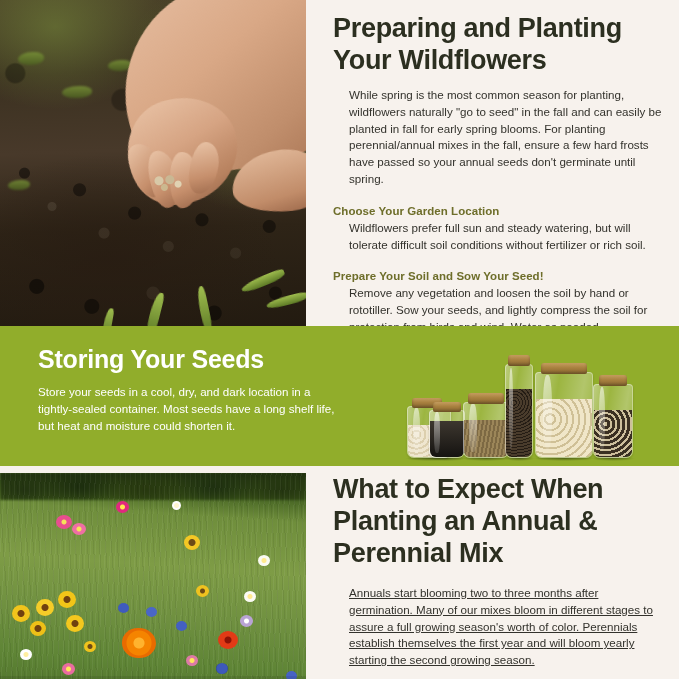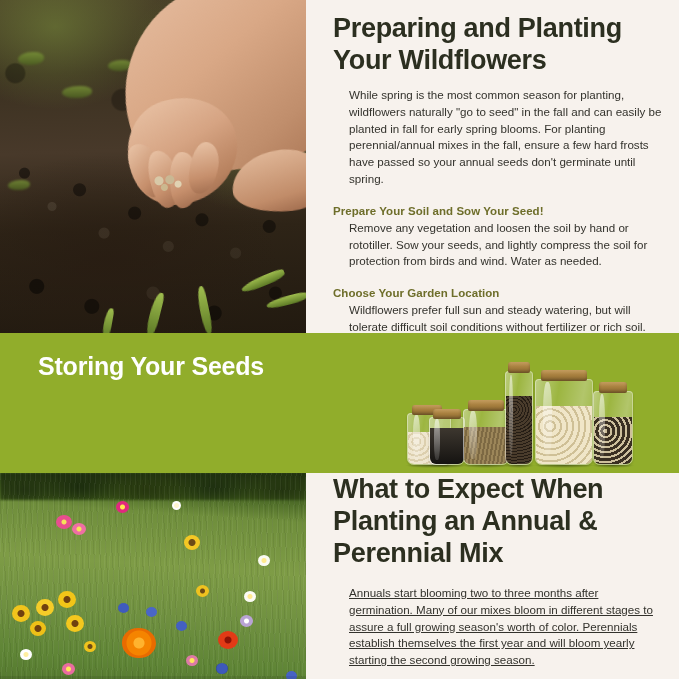--- a/index.html
+++ b/index.html
@@ -32,21 +32,21 @@
   }
   .sec1-text {
     position: absolute;
     left: 333px; top: 0;
     width: 346px; height: 395px;
   }
 
   
   .sec2 {
     position: absolute;
-    left: 0; top: 333px;
+    left: 0; top: 326px;
     width: 679px; height: 140px;
     background: #91AD2B;
     overflow: hidden;
   }
   .sec2-text {
     position: absolute;
     left: 38px; top: 18px;
     width: 300px;
   }
   .sec2-photo {
@@ -335,35 +335,36 @@
     <div class="sec1-text">
       <div class="title-wrap-1">
         <h1 class="title">Preparing and Planting Your Wildflowers</h1>
       </div>
 
       <div class="blk">
         <p class="body">While spring is the most common season for planting, wildflowers naturally "go to seed" in the fall and can easily be planted in fall for early spring blooms. For planting perennial/annual mixes in the fall, ensure a few hard frosts have passed so your annual seeds don't germinate until spring.</p>
       </div>
 
       <div class="blk">
+        <h2 class="subhead">Choose Your Garden Location</h2>
+        <p class="body">Wildflowers prefer full sun and steady watering, but will tolerate difficult soil conditions without fertilizer or rich soil.</p>
+      </div>
+
+      <div class="blk">
         <h2 class="subhead">Prepare Your Soil and Sow Your Seed!</h2>
         <p class="body">Remove any vegetation and loosen the soil by hand or rototiller. Sow your seeds, and lightly compress the soil for protection from birds and wind. Water as needed.</p>
       </div>
-
-      <div class="blk">
-        <h2 class="subhead">Choose Your Garden Location</h2>
-        <p class="body">Wildflowers prefer full sun and steady watering, but will tolerate difficult soil conditions without fertilizer or rich soil.</p>
-      </div>
     </div>
   </div>
 
   <div class="sec2">
 
     <div class="sec2-text">
       <h1 class="title-green">Storing Your Seeds</h1>
+      <p class="body-green">Store your seeds in a cool, dry, and dark location in a tightly-sealed container. Most seeds have a long shelf life, but heat and moisture could shorten it.</p>
     </div>
 
     <div class="sec2-photo" aria-label="Six cork-stoppered glass jars filled with assorted seeds">
       <div class="jars">
 
         <div class="jar-shadow" style="left:30px;width:48px;"></div>
         <div class="jar-shadow" style="left:52px;width:40px;"></div>
         <div class="jar-shadow" style="left:86px;width:50px;"></div>
         <div class="jar-shadow" style="left:128px;width:32px;"></div>
         <div class="jar-shadow" style="left:158px;width:62px;"></div>

